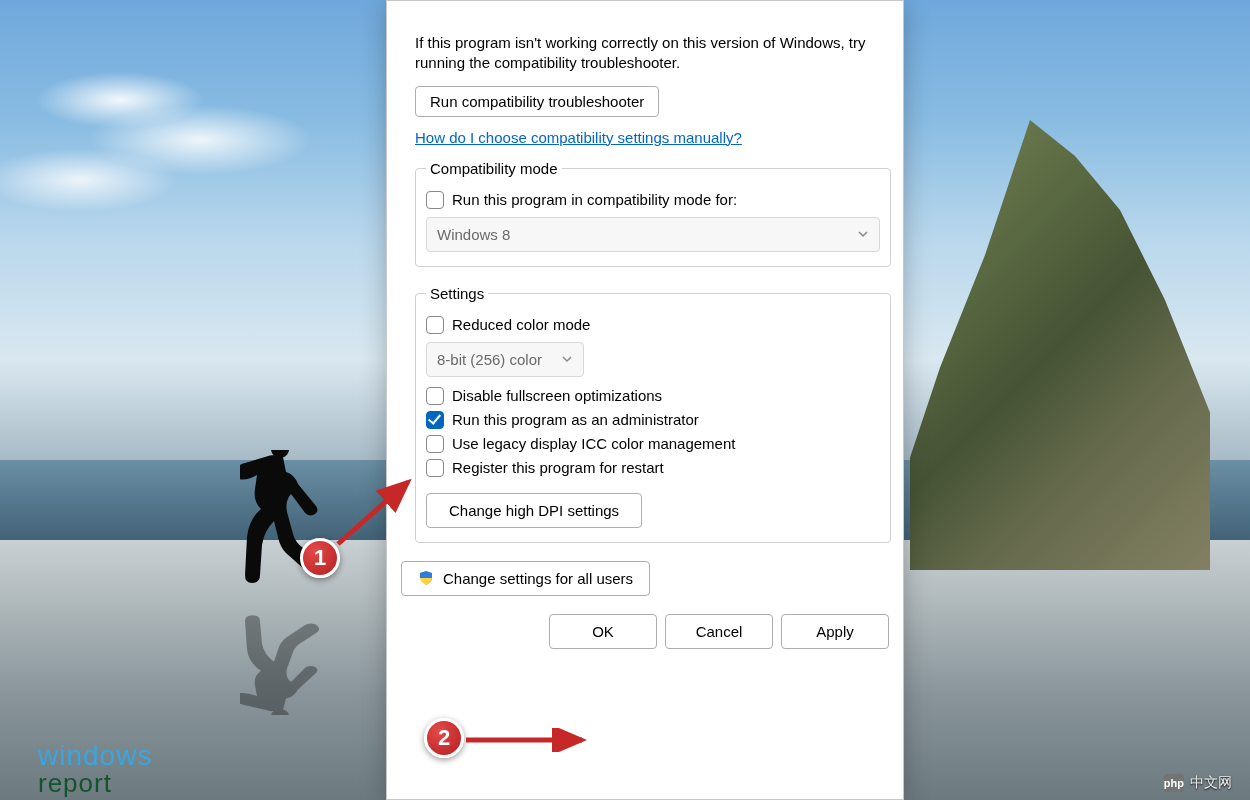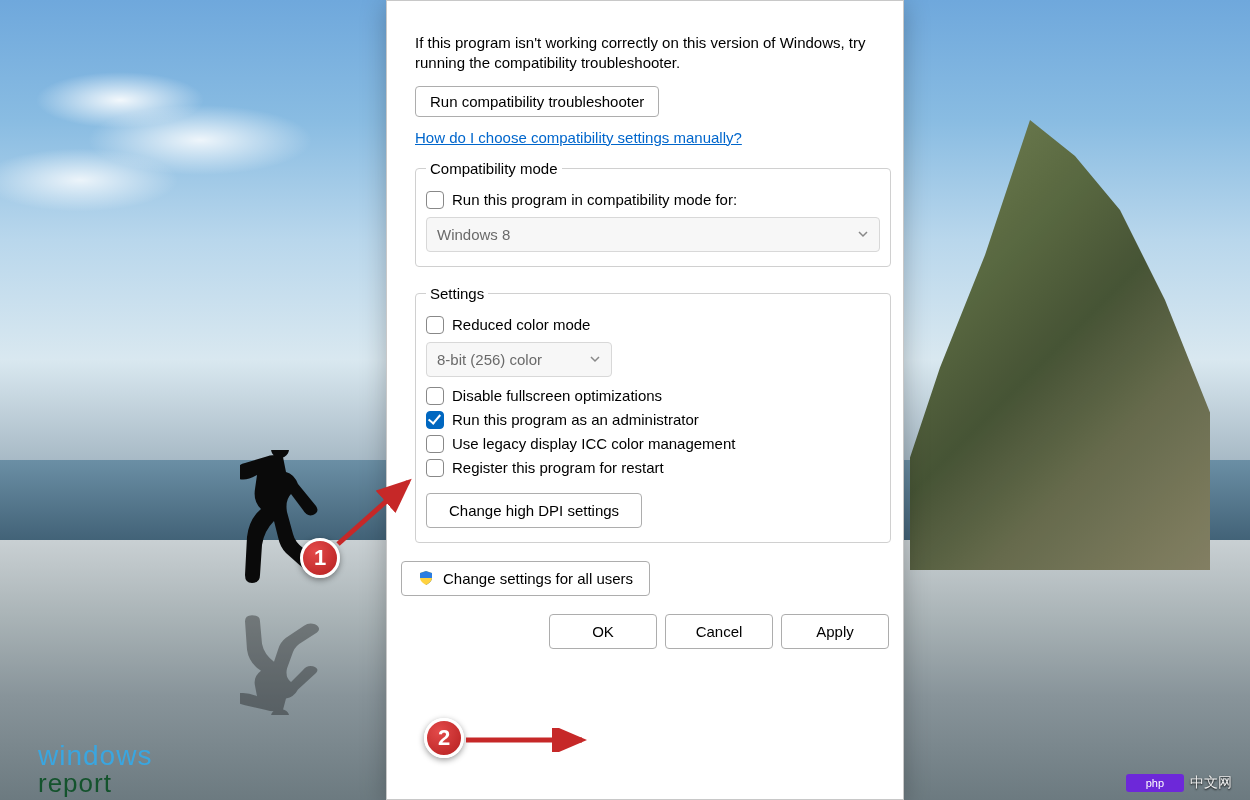--- a/index.html
+++ b/index.html
@@ -76,21 +76,21 @@
     border: solid #fff; border-width: 0 2.5px 2.5px 0; transform: rotate(40deg);
   }
   .chk-label { font-size: 15px; }
 
   .select {
     border: 1px solid #d8d8d8; border-radius: 4px; background: #f7f7f7;
     padding: 8px 10px; font-size: 15px; color: #6a6a6a;
     display: flex; justify-content: space-between; align-items: center;
   }
   .select.wide { width: 100%; margin-top: 8px; }
-  .select.narrow { width: 186px; margin: 8px 0 10px 0; }
+  .select.narrow { width: 158px; margin: 8px 0 10px 0; }
   .chev { width: 12px; height: 12px; }
 
   .dpi-btn { margin-top: 10px; padding: 8px 22px; }
 
   .allusers-row { padding: 0 14px; margin-bottom: 18px; }
   .allusers-btn { display: inline-flex; align-items: center; gap: 9px; padding: 8px 16px; }
   .shield { width: 16px; height: 16px; }
 
   .footer {
     display: flex; gap: 8px; justify-content: flex-end;
@@ -104,21 +104,21 @@
     background: radial-gradient(circle at 35% 30%, #e34a4a, #b51f1f);
     border: 3px solid #fff; color: #fff; font-weight: bold; font-size: 22px;
     display: flex; align-items: center; justify-content: center;
     box-shadow: 0 2px 6px rgba(0,0,0,0.4);
   }
   .arrow { position: absolute; pointer-events: none; }
 
   .wm-wr { position: absolute; left: 38px; bottom: 4px; color: #3aa6e0; font-size: 28px; line-height: 1; letter-spacing: 1px; }
   .wm-wr .r2 { color: #14532d; font-size: 26px; }
   .wm-php { position: absolute; right: 18px; bottom: 8px; display: flex; align-items: center; gap: 6px; }
-  .wm-php .badge { background: #6d28d9; color:#fff; font-weight:normal; font-size:11px; padding:3px 20px; border-radius:3px; }
+  .wm-php .badge { background: #737373; color:#fff; font-weight:bold; font-size:11px; padding:3px 0; border-radius:3px; }
   .wm-php .txt { color: #eee; font-size: 14px; text-shadow: 0 1px 2px #000; }
 </style>
 </head>
 <body>
 
 <div class="desktop">
   <div class="clouds"></div>
   <div class="ocean"></div>
   <div class="beach"></div>
   <div class="mountain"></div>

